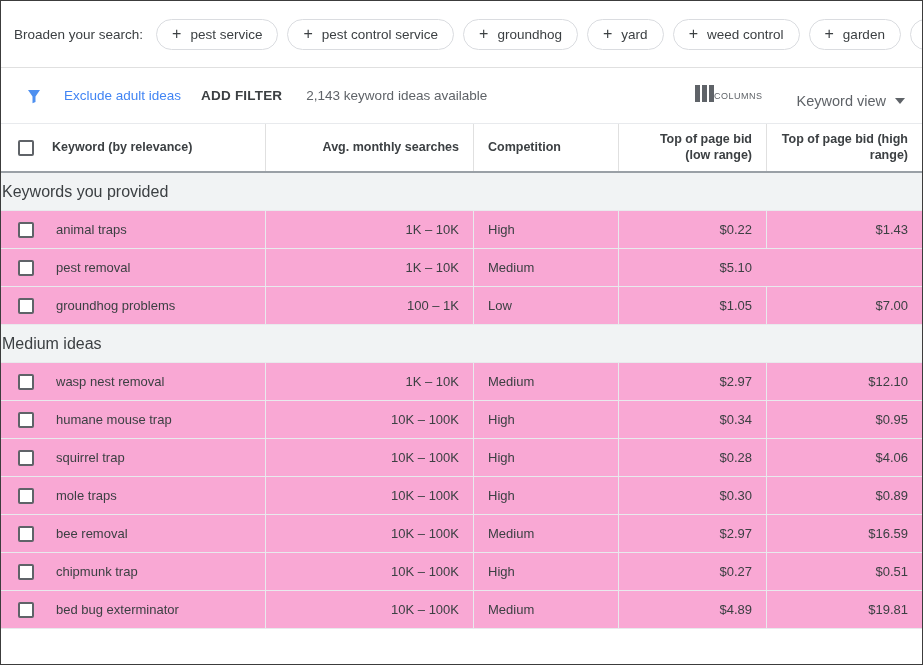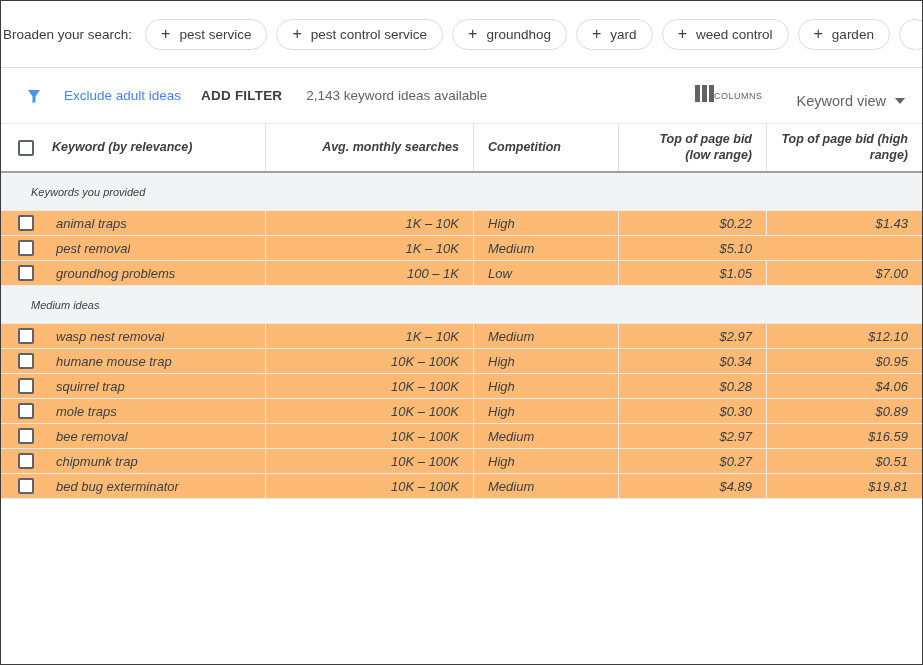--- a/index.html
+++ b/index.html
@@ -19,21 +19,21 @@
     background: #ffffff;
     border: 1px solid #3c3c3c;
     overflow: hidden;
   }
 
   
   .broaden-bar {
     height: 67px;
     display: flex;
     align-items: center;
-    padding-left: 2px;
+    padding-left: 13px;
     border-bottom: 1px solid #e0e0e0;
     white-space: nowrap;
     overflow: hidden;
   }
 
   .broaden-label {
     font-size: 13.5px;
     color: #3c4043;
     margin-right: 13px;
     flex: 0 0 auto;
@@ -143,21 +143,21 @@
   }
   .caret {
     margin-left: 9px;
     width: 0; height: 0;
     border-left: 5px solid transparent;
     border-right: 5px solid transparent;
     border-top: 6px solid #5f6368;
   }
 
   
-  .table { width: 100%; font-style: italic; }
+  .table { width: 100%; }
 
   .thead {
     display: flex;
     height: 50px;
     border-top: 1px solid #e8eaed;
     border-bottom: 2px solid #9aa0a6;
   }
 
   .th, .td {
     display: flex;
@@ -185,30 +185,30 @@
   .thead .c-competition,
   .thead .c-bidlow,
   .thead .c-bidhigh { border-left: 1px solid #e0e0e0; }
 
   .section-row {
     height: 38px;
     display: flex;
     align-items: center;
     background: #f1f3f4;
     border-bottom: 1px solid #e8eaed;
-    padding-left: 30px;
-    font-size: 11px;
+    padding-left: 1px;
+    font-size: 16px;
     color: #3c4043;
   }
 
   .trow {
     display: flex;
-    height: 25px;
+    height: 38px;
     border-bottom: 1px solid #e8eaed;
-    background: #fdba74;
+    background: #f9a8d4;
   }
   .trow .c-searches,
   .trow .c-competition,
   .trow .c-bidlow,
   .trow .c-bidhigh { border-left: 1px solid #e8eaed; }
 
   .td { color: #3c4043; font-size: 13px; }
 
   .cb {
     width: 16px; height: 16px;

